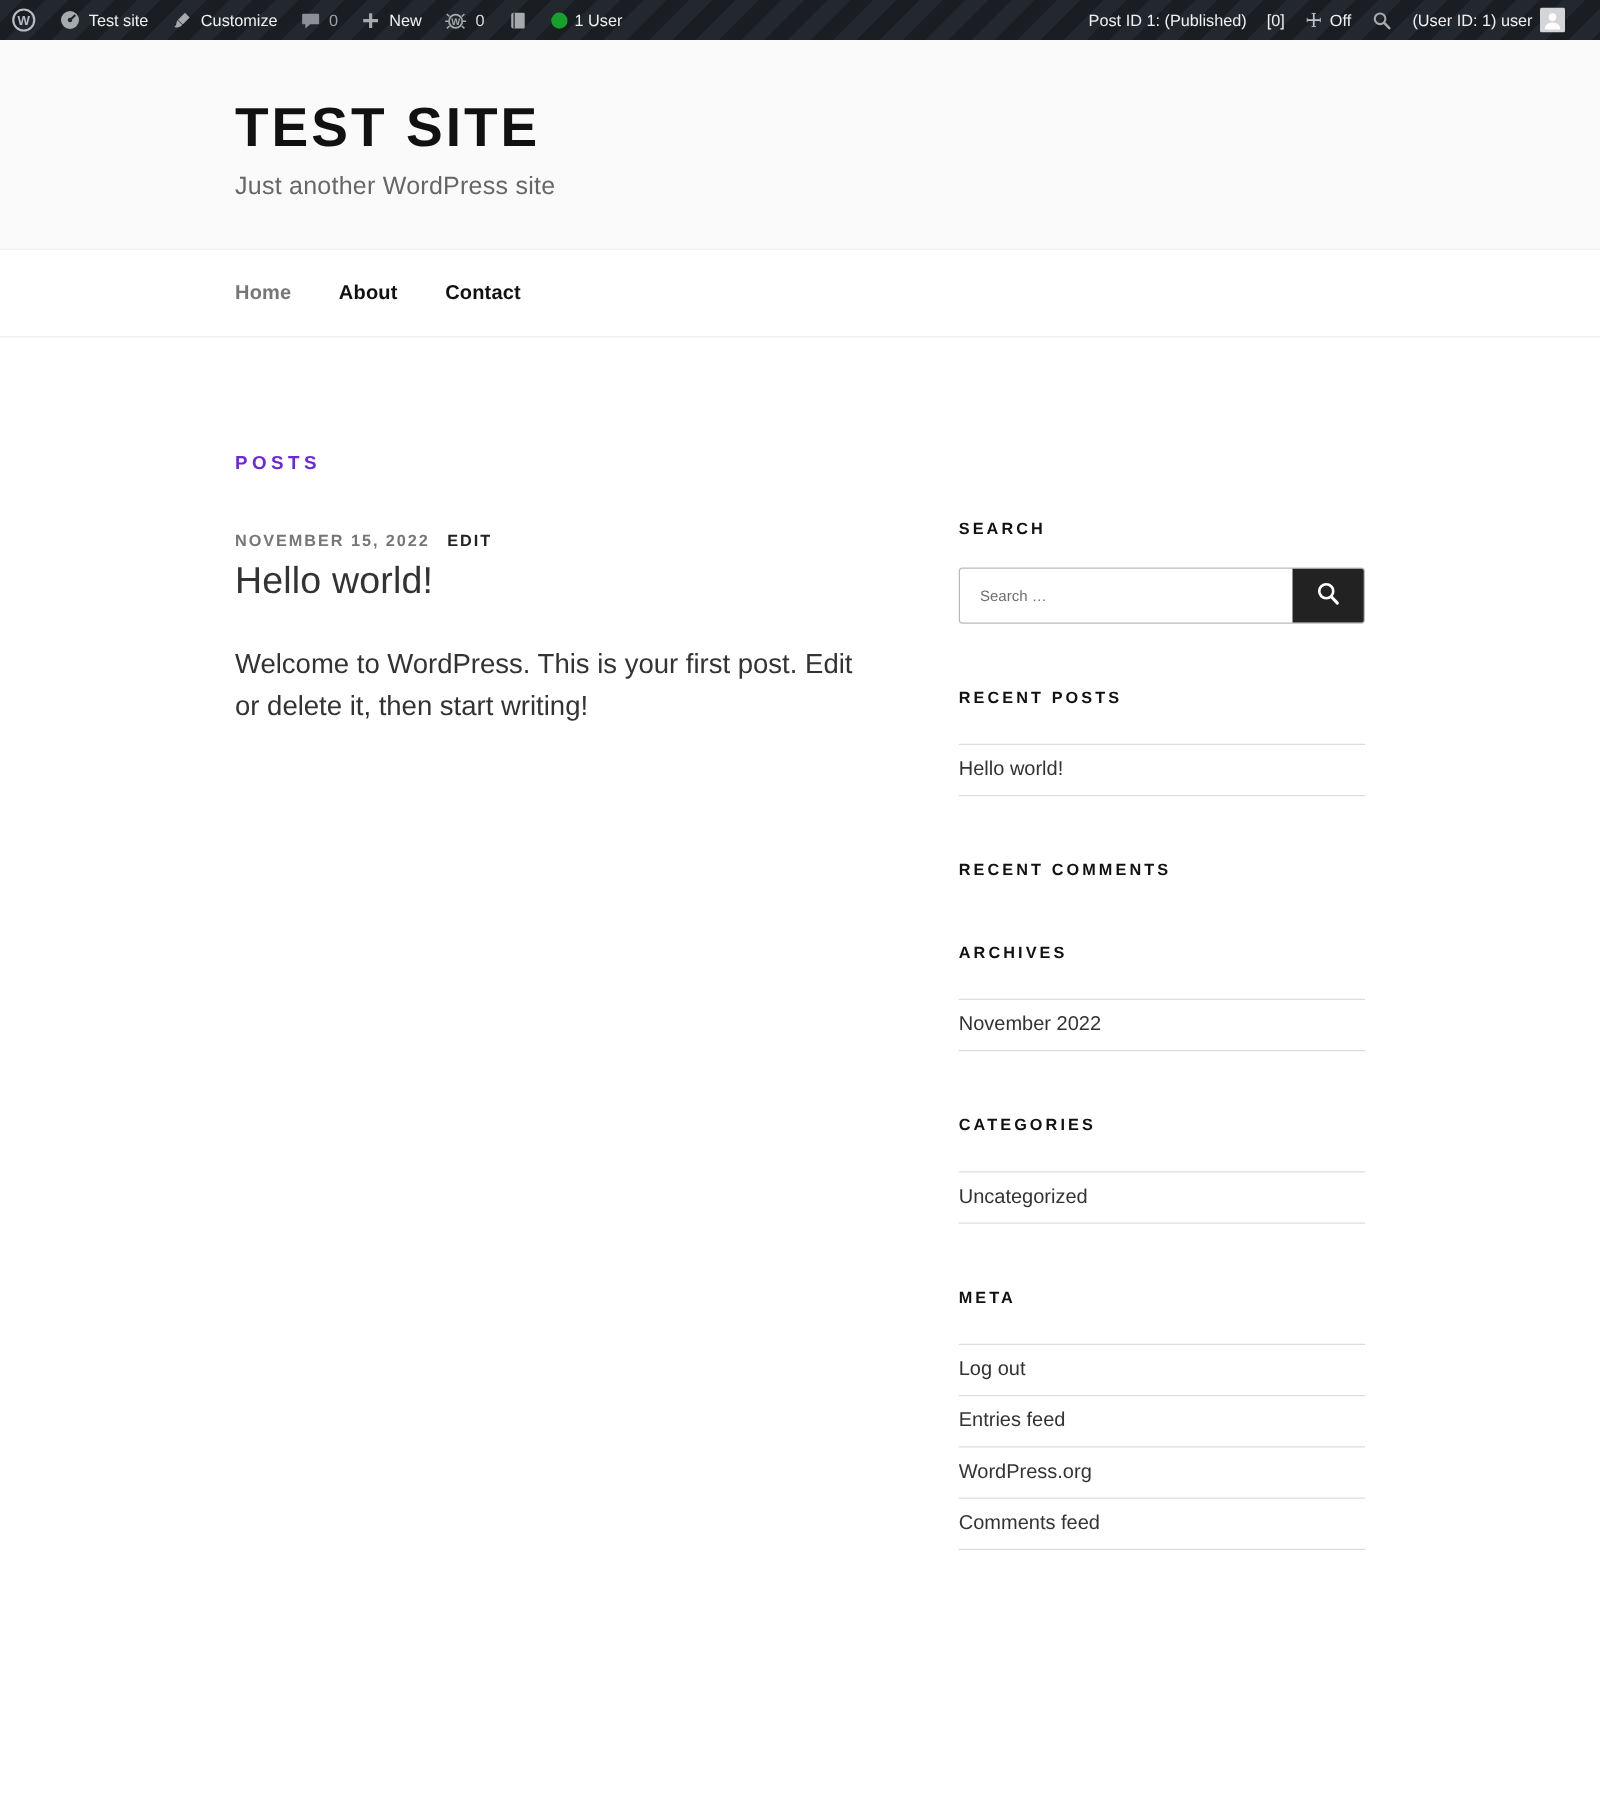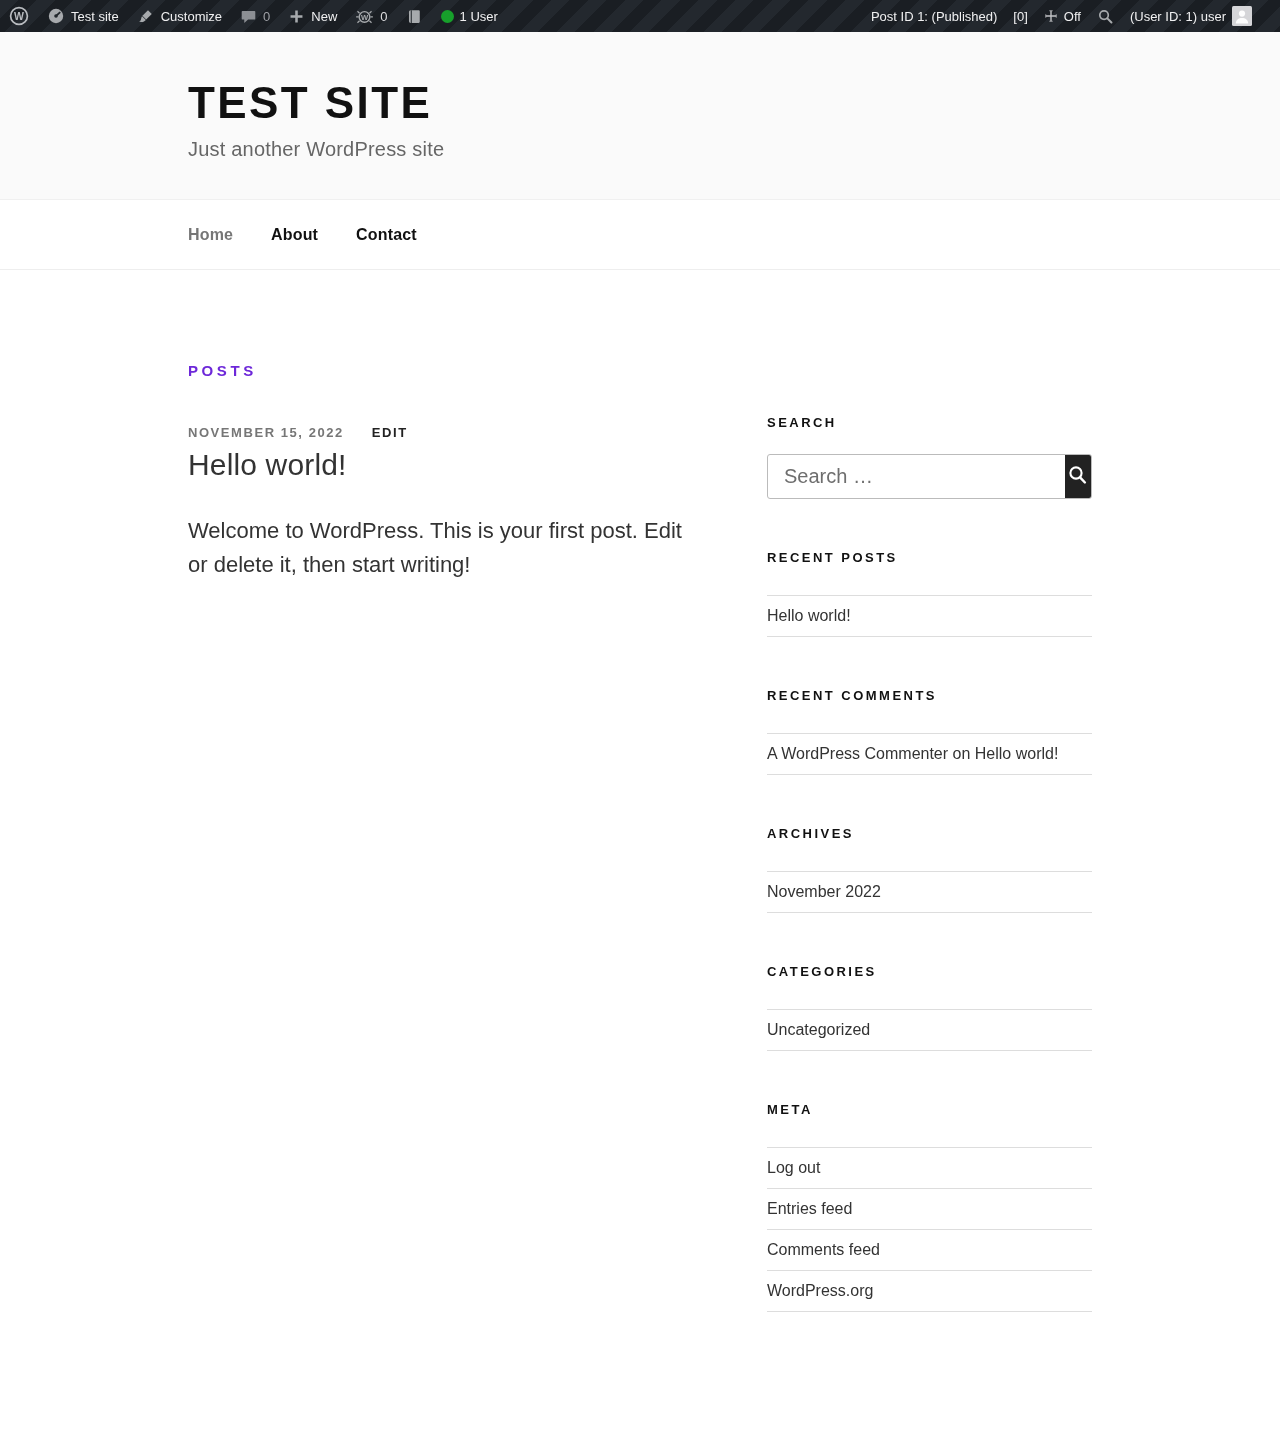--- a/index.html
+++ b/index.html
@@ -38,36 +38,36 @@
   .main-nav a { font-size: 16px; font-weight: 700; color: #111; letter-spacing: 0.01em; }
   .main-nav a.current { color: #767676; }
 
   
   .site-content { padding-top: 92px; padding-bottom: 108px; }
   .content-flex { display: flex; justify-content: space-between; align-items: flex-start; }
   .content-area { width: 502px; }
   .page-title { font-size: 15px; font-weight: 700; letter-spacing: 0.24em; color: #6d28d9; }
 
   article.post { margin-top: 46px; }
-  .post-meta { display: flex; gap: 28px; align-items: center; }
+  .post-meta { display: flex; gap: 14px; align-items: center; }
   .post-date { font-size: 13px; font-weight: 700; letter-spacing: 0.12em; color: #767676; }
   .post-edit { font-size: 13px; font-weight: 700; letter-spacing: 0.12em; color: #222; }
   .post-title { font-size: 30px; font-weight: 400; color: #333; margin-top: 8px; letter-spacing: 0.005em; }
   .post-body { font-size: 22px; line-height: 1.55; color: #333; margin-top: 32px; }
 
   
   .sidebar { width: 325px; padding-top: 53px; }
   .widget { margin-bottom: 51px; }
   .widget-title { font-size: 13px; font-weight: 700; letter-spacing: 0.19em; color: #111; margin-bottom: 24px; }
   .widget ul { list-style: none; border-top: 1px solid #ddd; margin-top: 30px; }
   .widget ul li { border-bottom: 1px solid #ddd; padding: 11px 0; font-size: 16px; color: #333; }
   .widget ul li a { color: #333; }
 
   .search-form { display: flex; border: 1px solid #bbb; border-radius: 3px; height: 45px; background: #fff; }
-  .search-input { flex: 1; border: 0; outline: none; font-size: 20px; padding: 0 16px; color: #8b5cf6;
+  .search-input { flex: 1; border: 0; outline: none; font-size: 12px; padding: 0 16px; color: #8b5cf6;
                   font-family: "Liberation Sans", "DejaVu Sans", sans-serif; background: transparent; }
   .search-input::placeholder { color: #6e6e6e; opacity: 1; }
   .search-submit { width: 57px; background: #222; border: 0; border-radius: 0 2px 2px 0; cursor: pointer;
                    display: flex; align-items: center; justify-content: center; }
 </style>
 </head>
 <body>
 
 <div class="admin-bar">
   <div class="ab-left">
@@ -224,25 +224,20 @@
         <h4 class="widget-title">RECENT POSTS</h4>
         <ul>
           <li>
             <a>Hello world!</a>
           </li>
         </ul>
       </section>
 
       <section class="widget">
         <h4 class="widget-title">RECENT COMMENTS</h4>
-        <ul>
-          <li>
-            <a>A WordPress Commenter</a><span> on </span><a>Hello world!</a>
-          </li>
-        </ul>
       </section>
 
       <section class="widget">
         <h4 class="widget-title">ARCHIVES</h4>
         <ul>
           <li>
             <a>November 2022</a>
           </li>
         </ul>
       </section>
@@ -254,20 +249,20 @@
             <a>Uncategorized</a>
           </li>
         </ul>
       </section>
 
       <section class="widget">
         <h4 class="widget-title">META</h4>
         <ul>
           <li><a>Log out</a></li>
           <li><a>Entries feed</a></li>
+          <li><a>WordPress.org</a></li>
           <li><a>Comments feed</a></li>
-          <li><a>WordPress.org</a></li>
         </ul>
       </section>
 
     </aside>
   </div>
 </div>
 
 </body></html>

